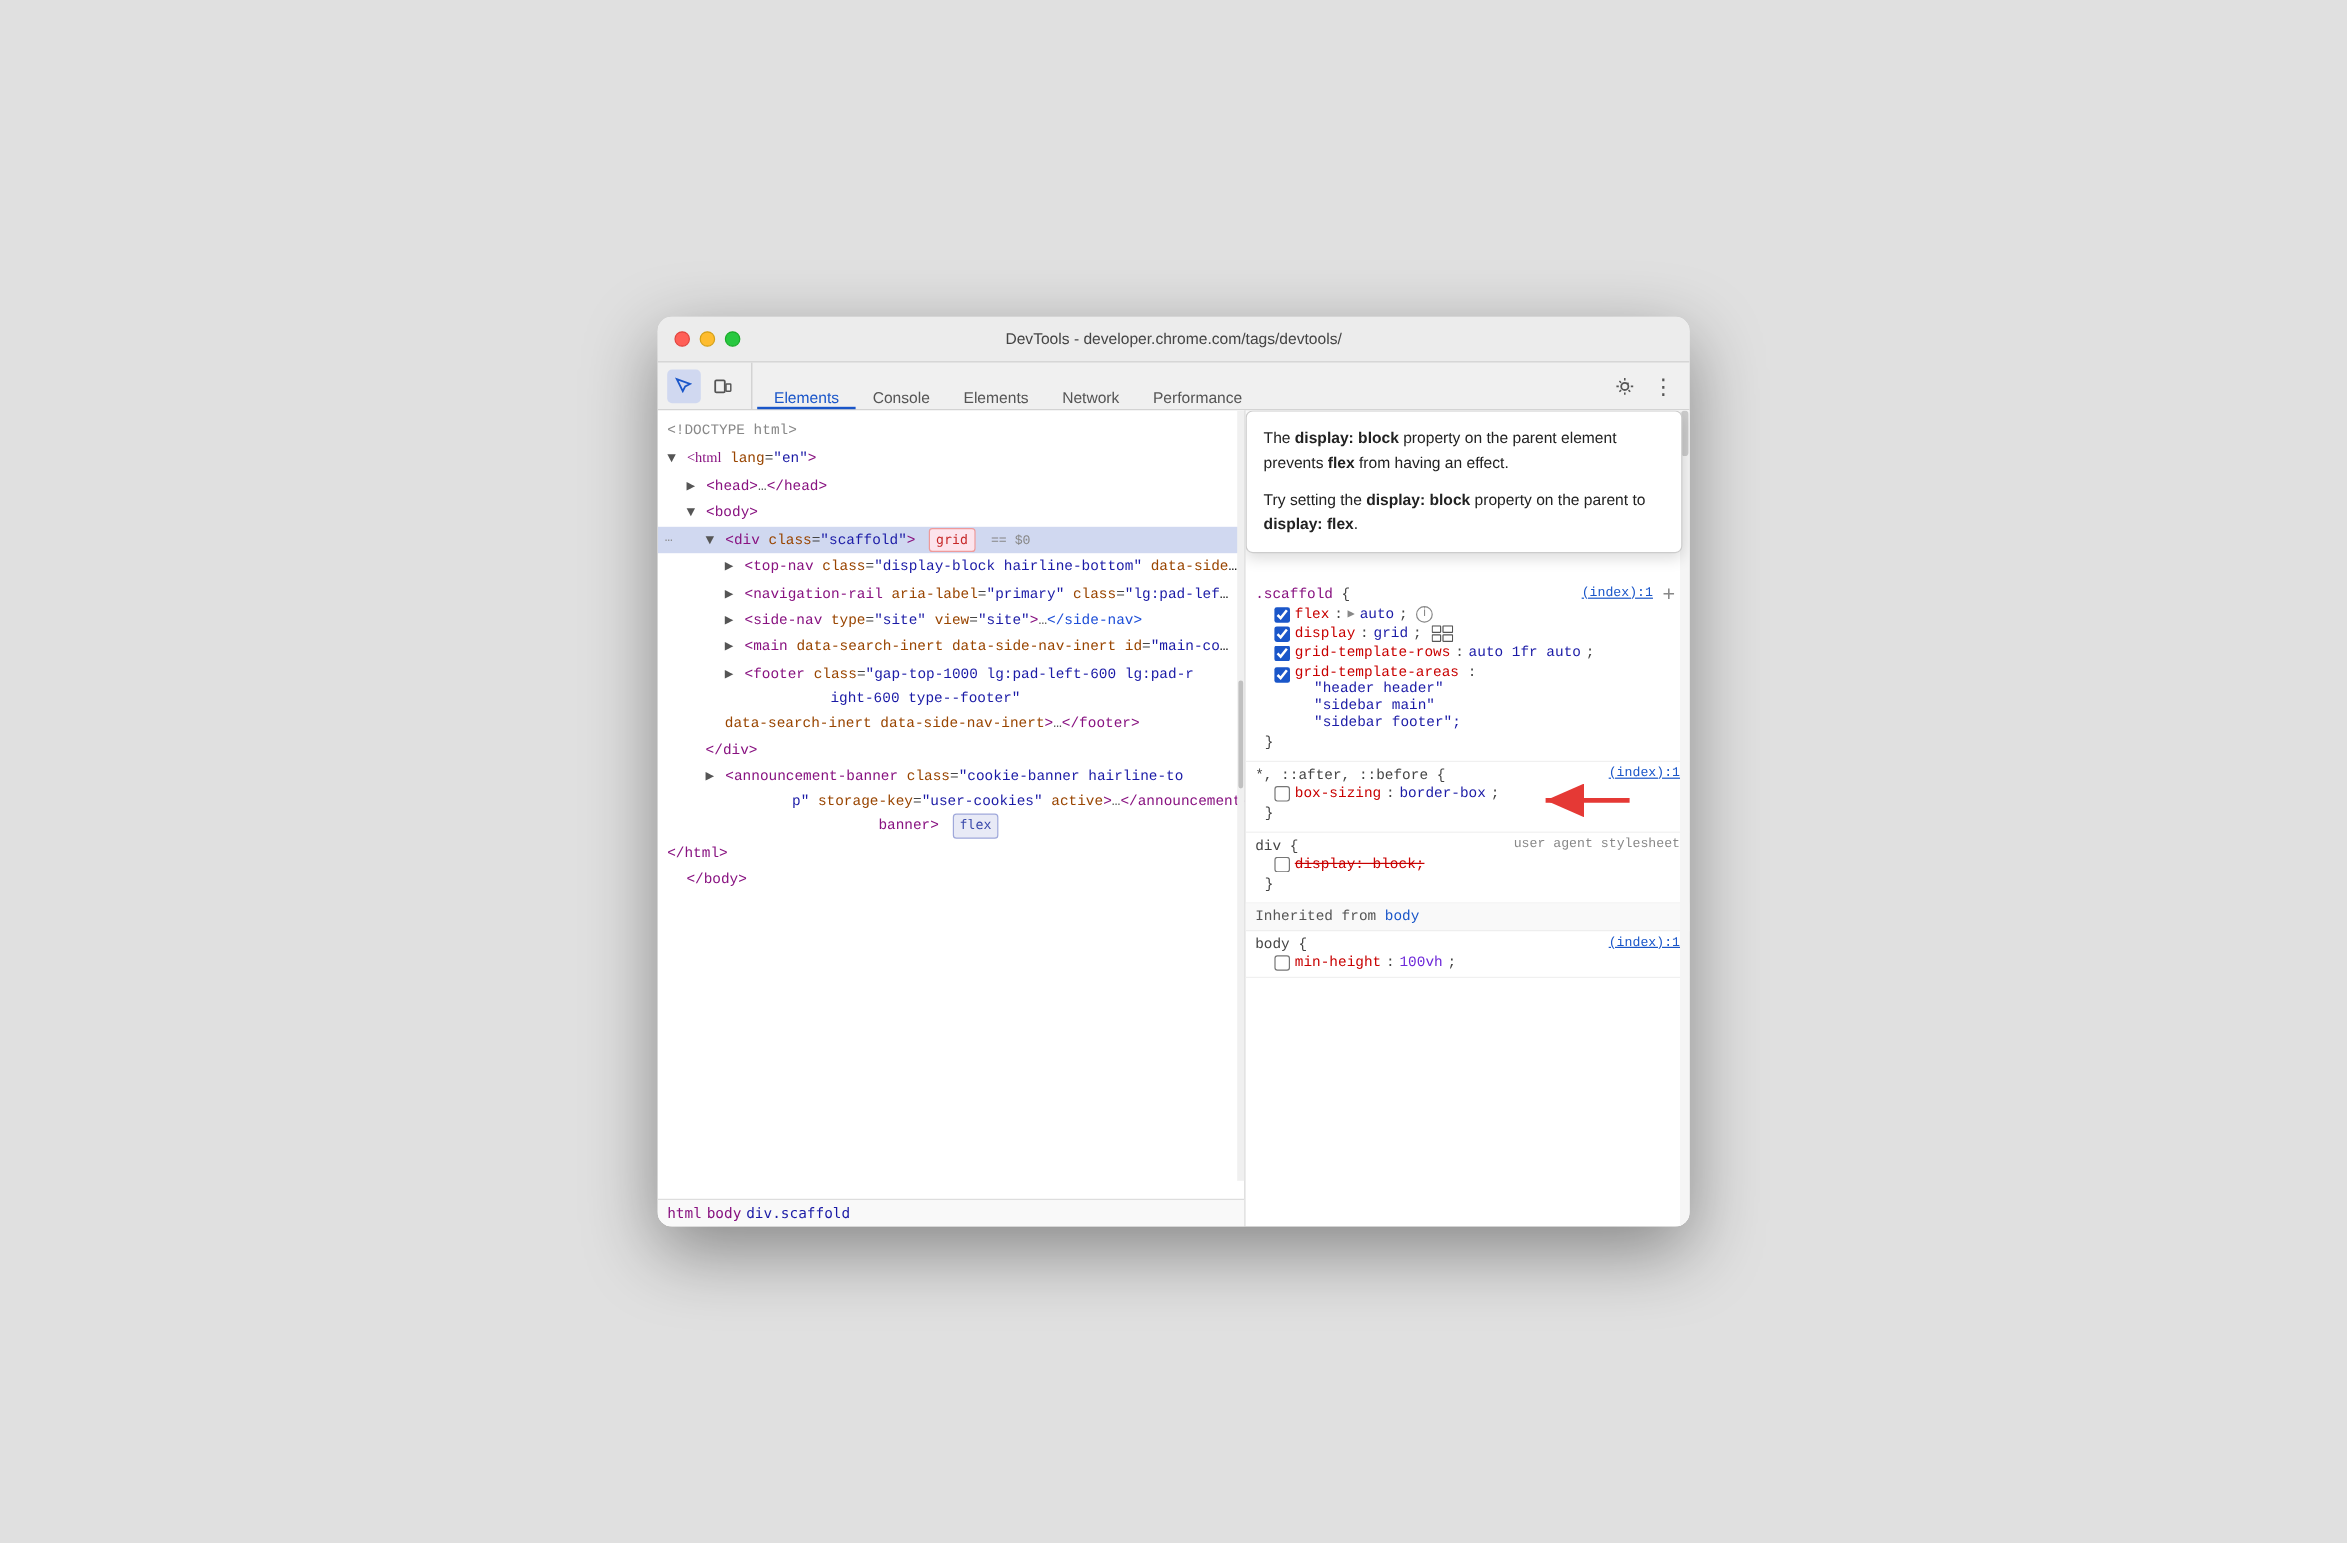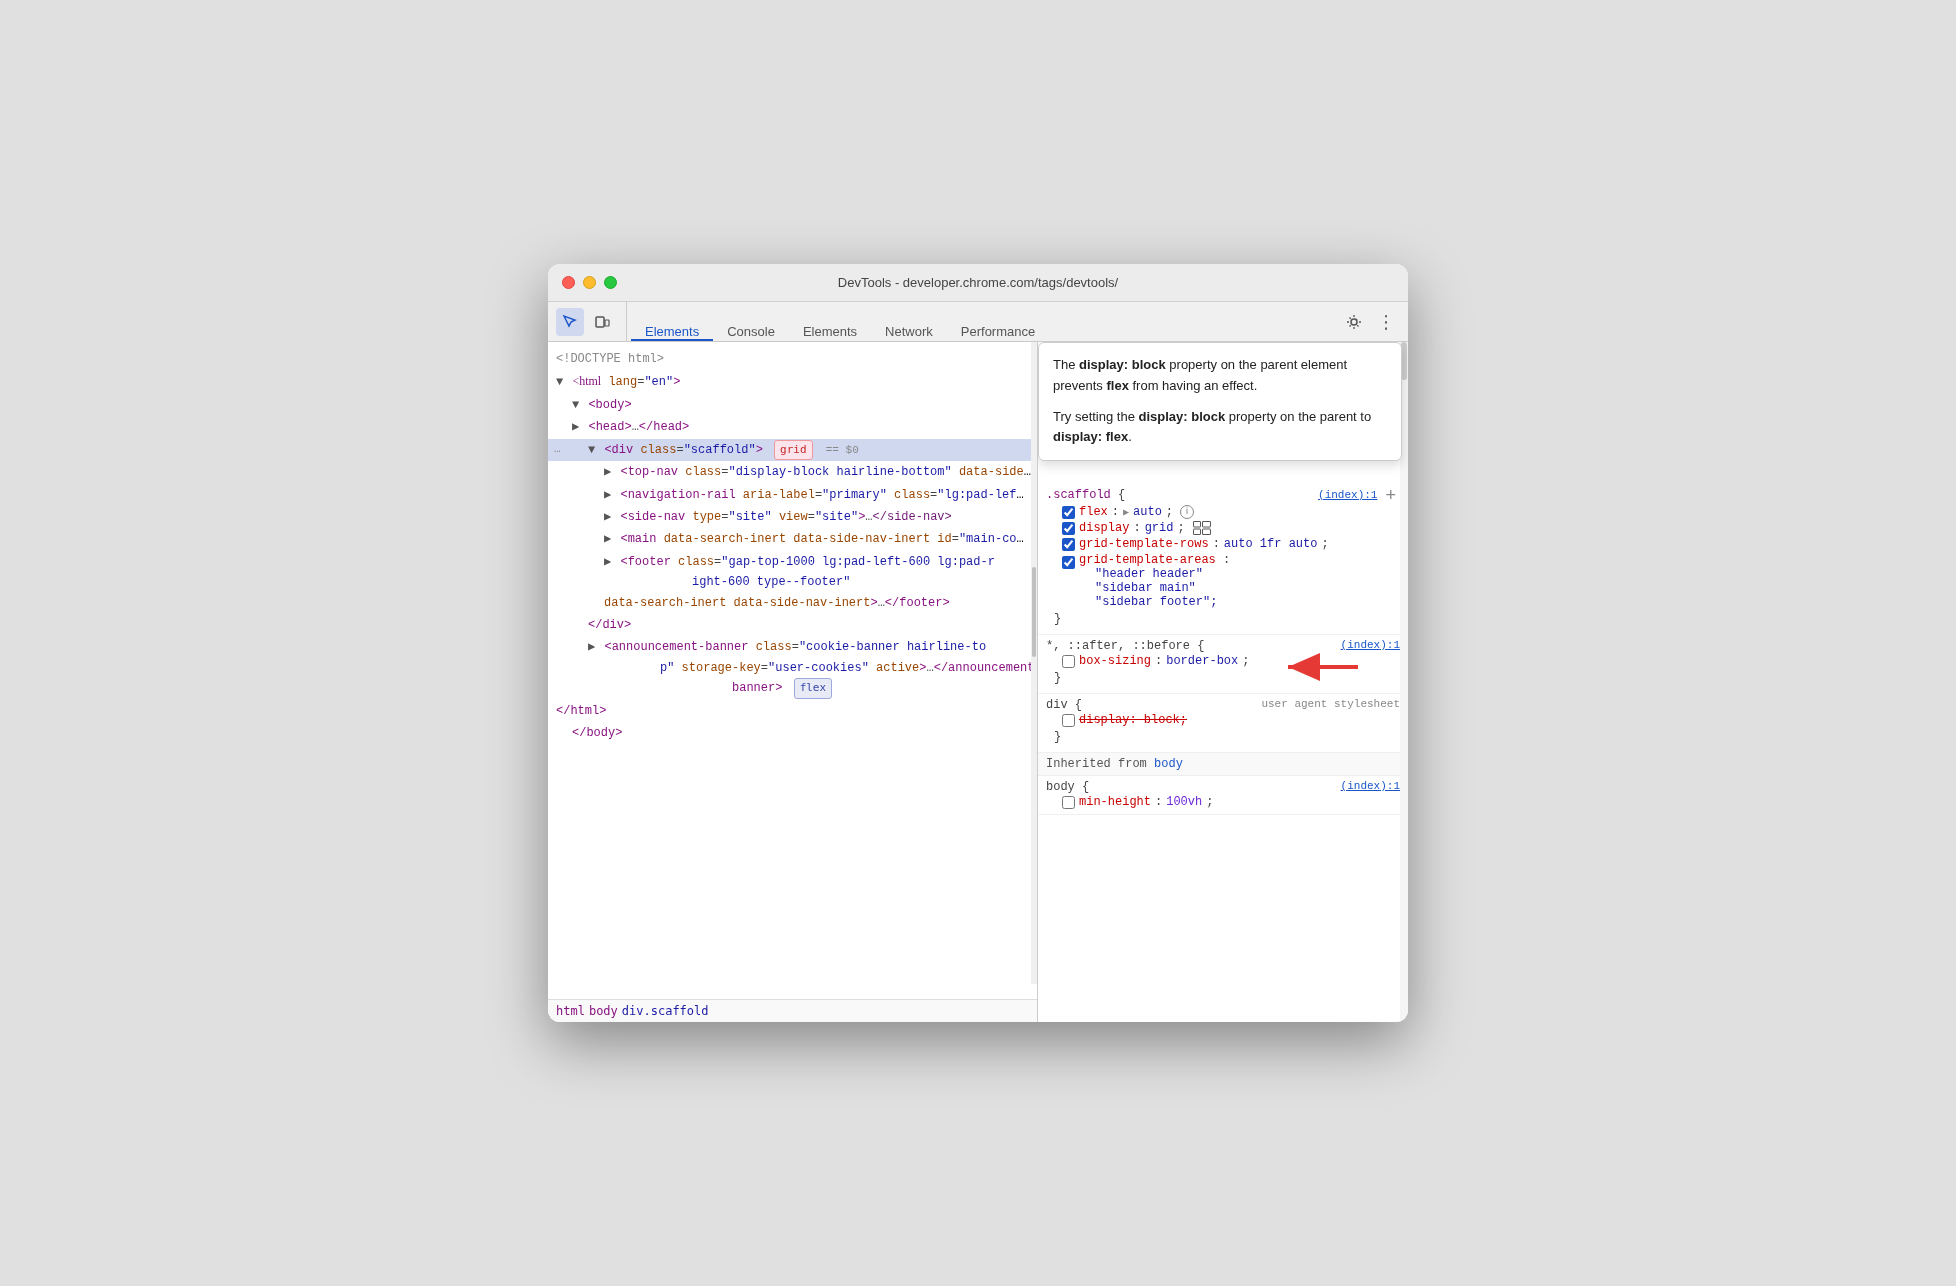--- a/index.html
+++ b/index.html
@@ -435,27 +435,27 @@
           <span style="color:#888;">&lt;!DOCTYPE html&gt;</span>
         </div>
 
         <div class="html-line indent-0">
           <span class="expand-arrow">▼</span>
           <span style="color:#881280;font-family:Liberation Serif, serif;">&lt;html</span>
           <span style="color:#994500;"> lang</span><span style="color:#444;">=</span><span style="color:#1a1aa6;">"en"</span><span style="color:#881280;">&gt;</span>
         </div>
 
         <div class="html-line indent-1">
+          <span class="expand-arrow">▶</span>
+          <span style="color:#881280;">&lt;head&gt;</span><span style="color:#555;">…</span><span style="color:#881280;">&lt;/head&gt;</span>
+        </div>
+
+        <div class="html-line indent-1">
           <span class="expand-arrow">▼</span>
           <span style="color:#881280;">&lt;body&gt;</span>
-        </div>
-
-        <div class="html-line indent-1">
-          <span class="expand-arrow">▶</span>
-          <span style="color:#881280;">&lt;head&gt;</span><span style="color:#555;">…</span><span style="color:#881280;">&lt;/head&gt;</span>
         </div>
 
         <div class="html-line indent-2 selected" style="background:#d0d8f0;">
           <span style="font-size:11px;color:#888;position:absolute;left:6px;">…</span>
           <span class="expand-arrow" style="color:#555;">▼</span>
           <span style="color:#881280;">&lt;div</span>
           <span style="color:#994500;"> class</span><span style="color:#444;">=</span><span style="color:#1a1aa6;">"scaffold"</span><span style="color:#881280;">&gt;</span>
           <span class="badge badge-grid">grid</span>
           <span style="color:#888;font-size:11px;margin-left:6px;">== $0</span>
         </div>
@@ -474,21 +474,21 @@
           <span style="color:#994500;"> aria-label</span><span style="color:#444;">=</span><span style="color:#1a1aa6;">"primary"</span>
           <span style="color:#994500;"> class</span><span style="color:#444;">=</span><span style="color:#1a1aa6;">"lg:pad-left-200 lg:pad-right-200"</span>
           
           
         </div>
 
         <div class="html-line indent-3">
           <span class="expand-arrow">▶</span>
           <span style="color:#881280;">&lt;side-nav</span>
           <span style="color:#994500;"> type</span><span style="color:#444;">=</span><span style="color:#1a1aa6;">"site"</span>
-          <span style="color:#994500;"> view</span><span style="color:#444;">=</span><span style="color:#1a1aa6;">"site"</span><span style="color:#881280;">&gt;</span><span style="color:#555;">…</span><span style="color:#701a75;">&lt;/side-nav&gt;</span>
+          <span style="color:#994500;"> view</span><span style="color:#444;">=</span><span style="color:#1a1aa6;">"site"</span><span style="color:#881280;">&gt;</span><span style="color:#555;">…</span><span style="color:#1d4ed8;">&lt;/side-nav&gt;</span>
         </div>
 
         <div class="html-line indent-3">
           <span class="expand-arrow">▶</span>
           <span style="color:#881280;">&lt;main</span>
           <span style="color:#994500;"> data-search-inert</span>
           <span style="color:#994500;"> data-side-nav-inert</span>
           <span style="color:#994500;"> id</span><span style="color:#444;">=</span><span style="color:#1a1aa6;">"main-content"</span>
           
         </div>

